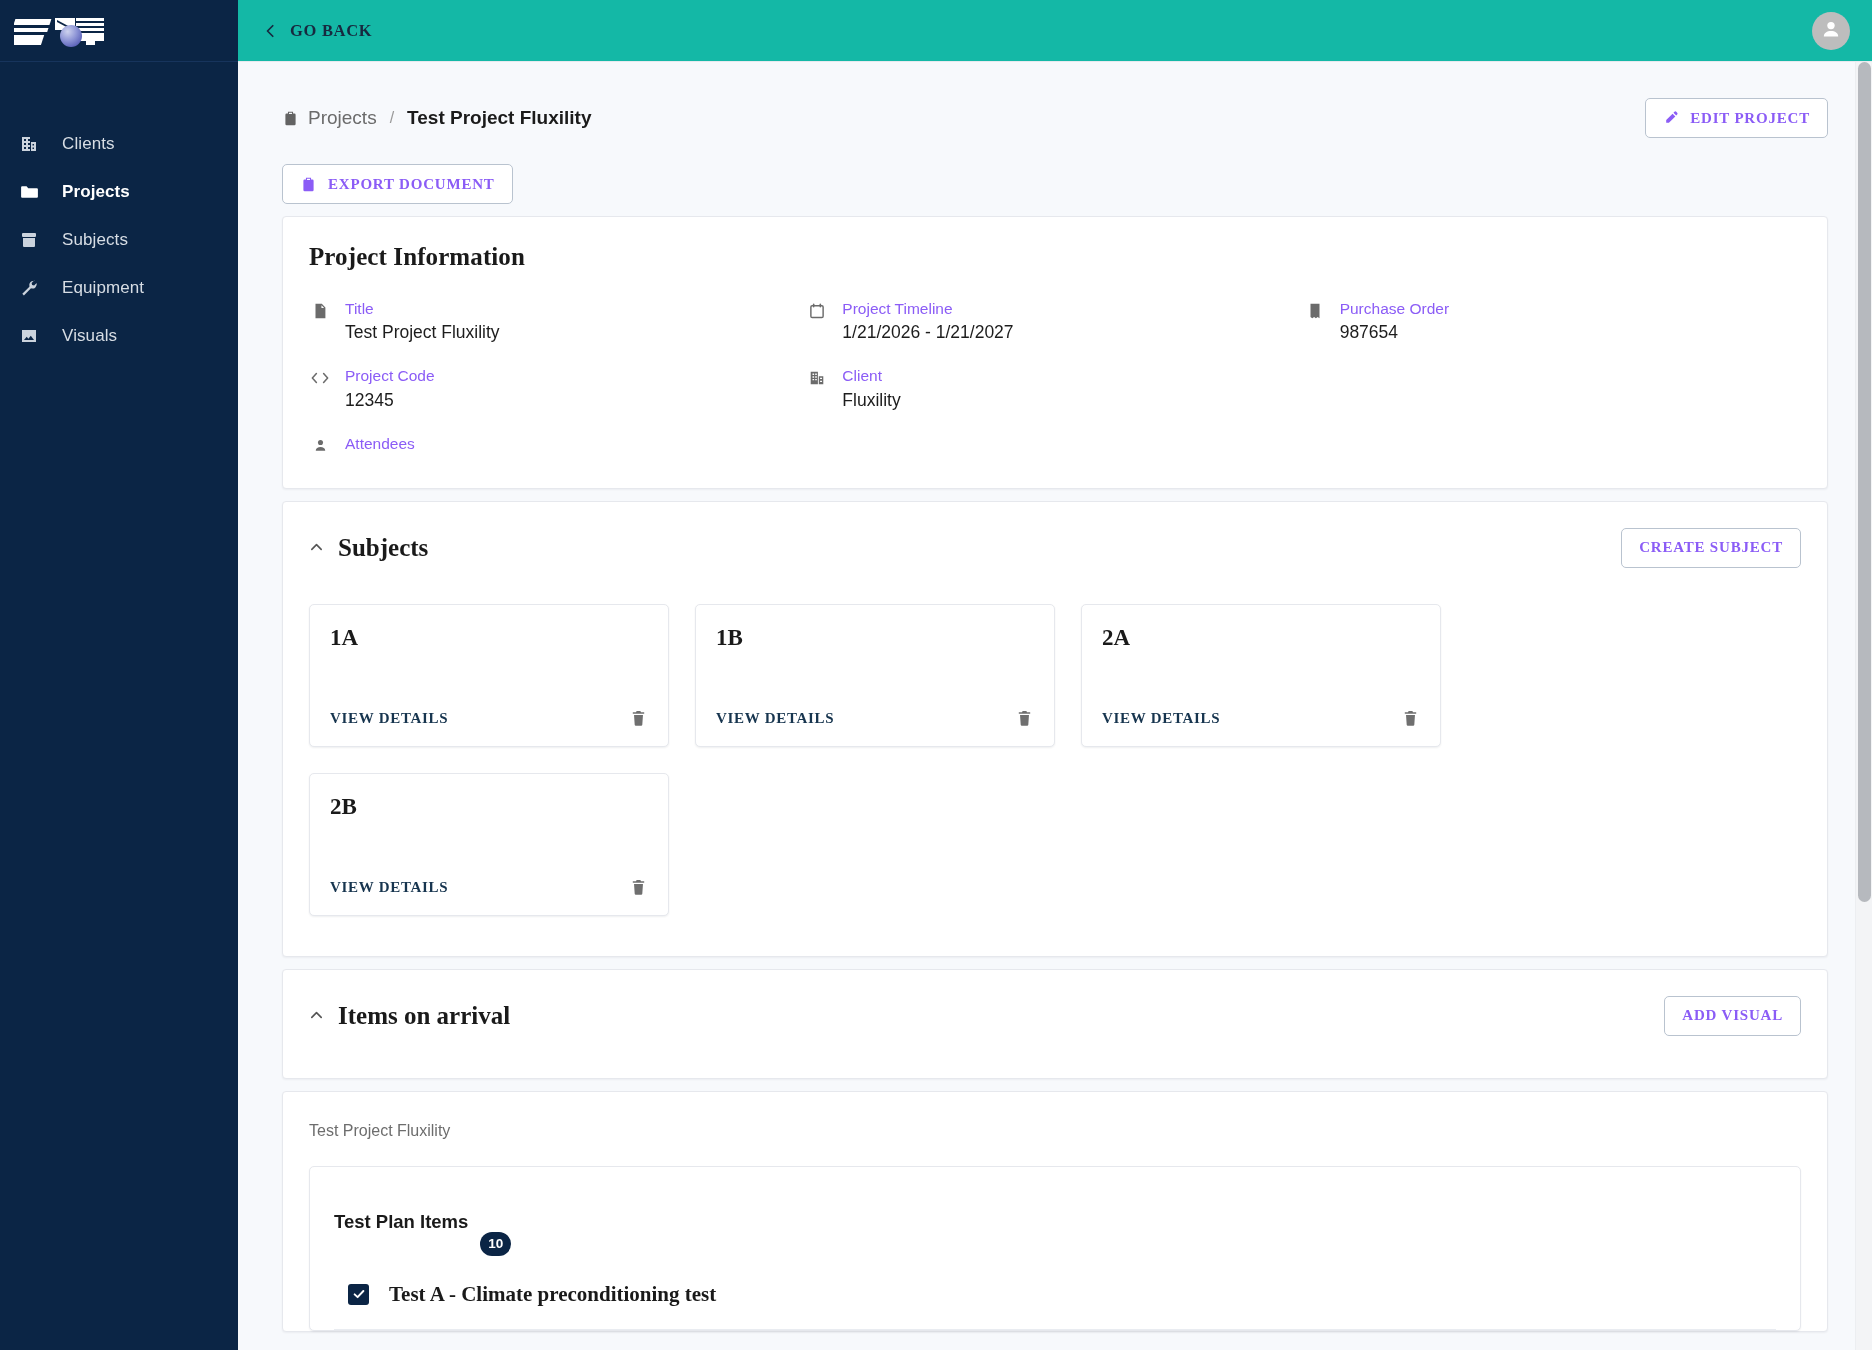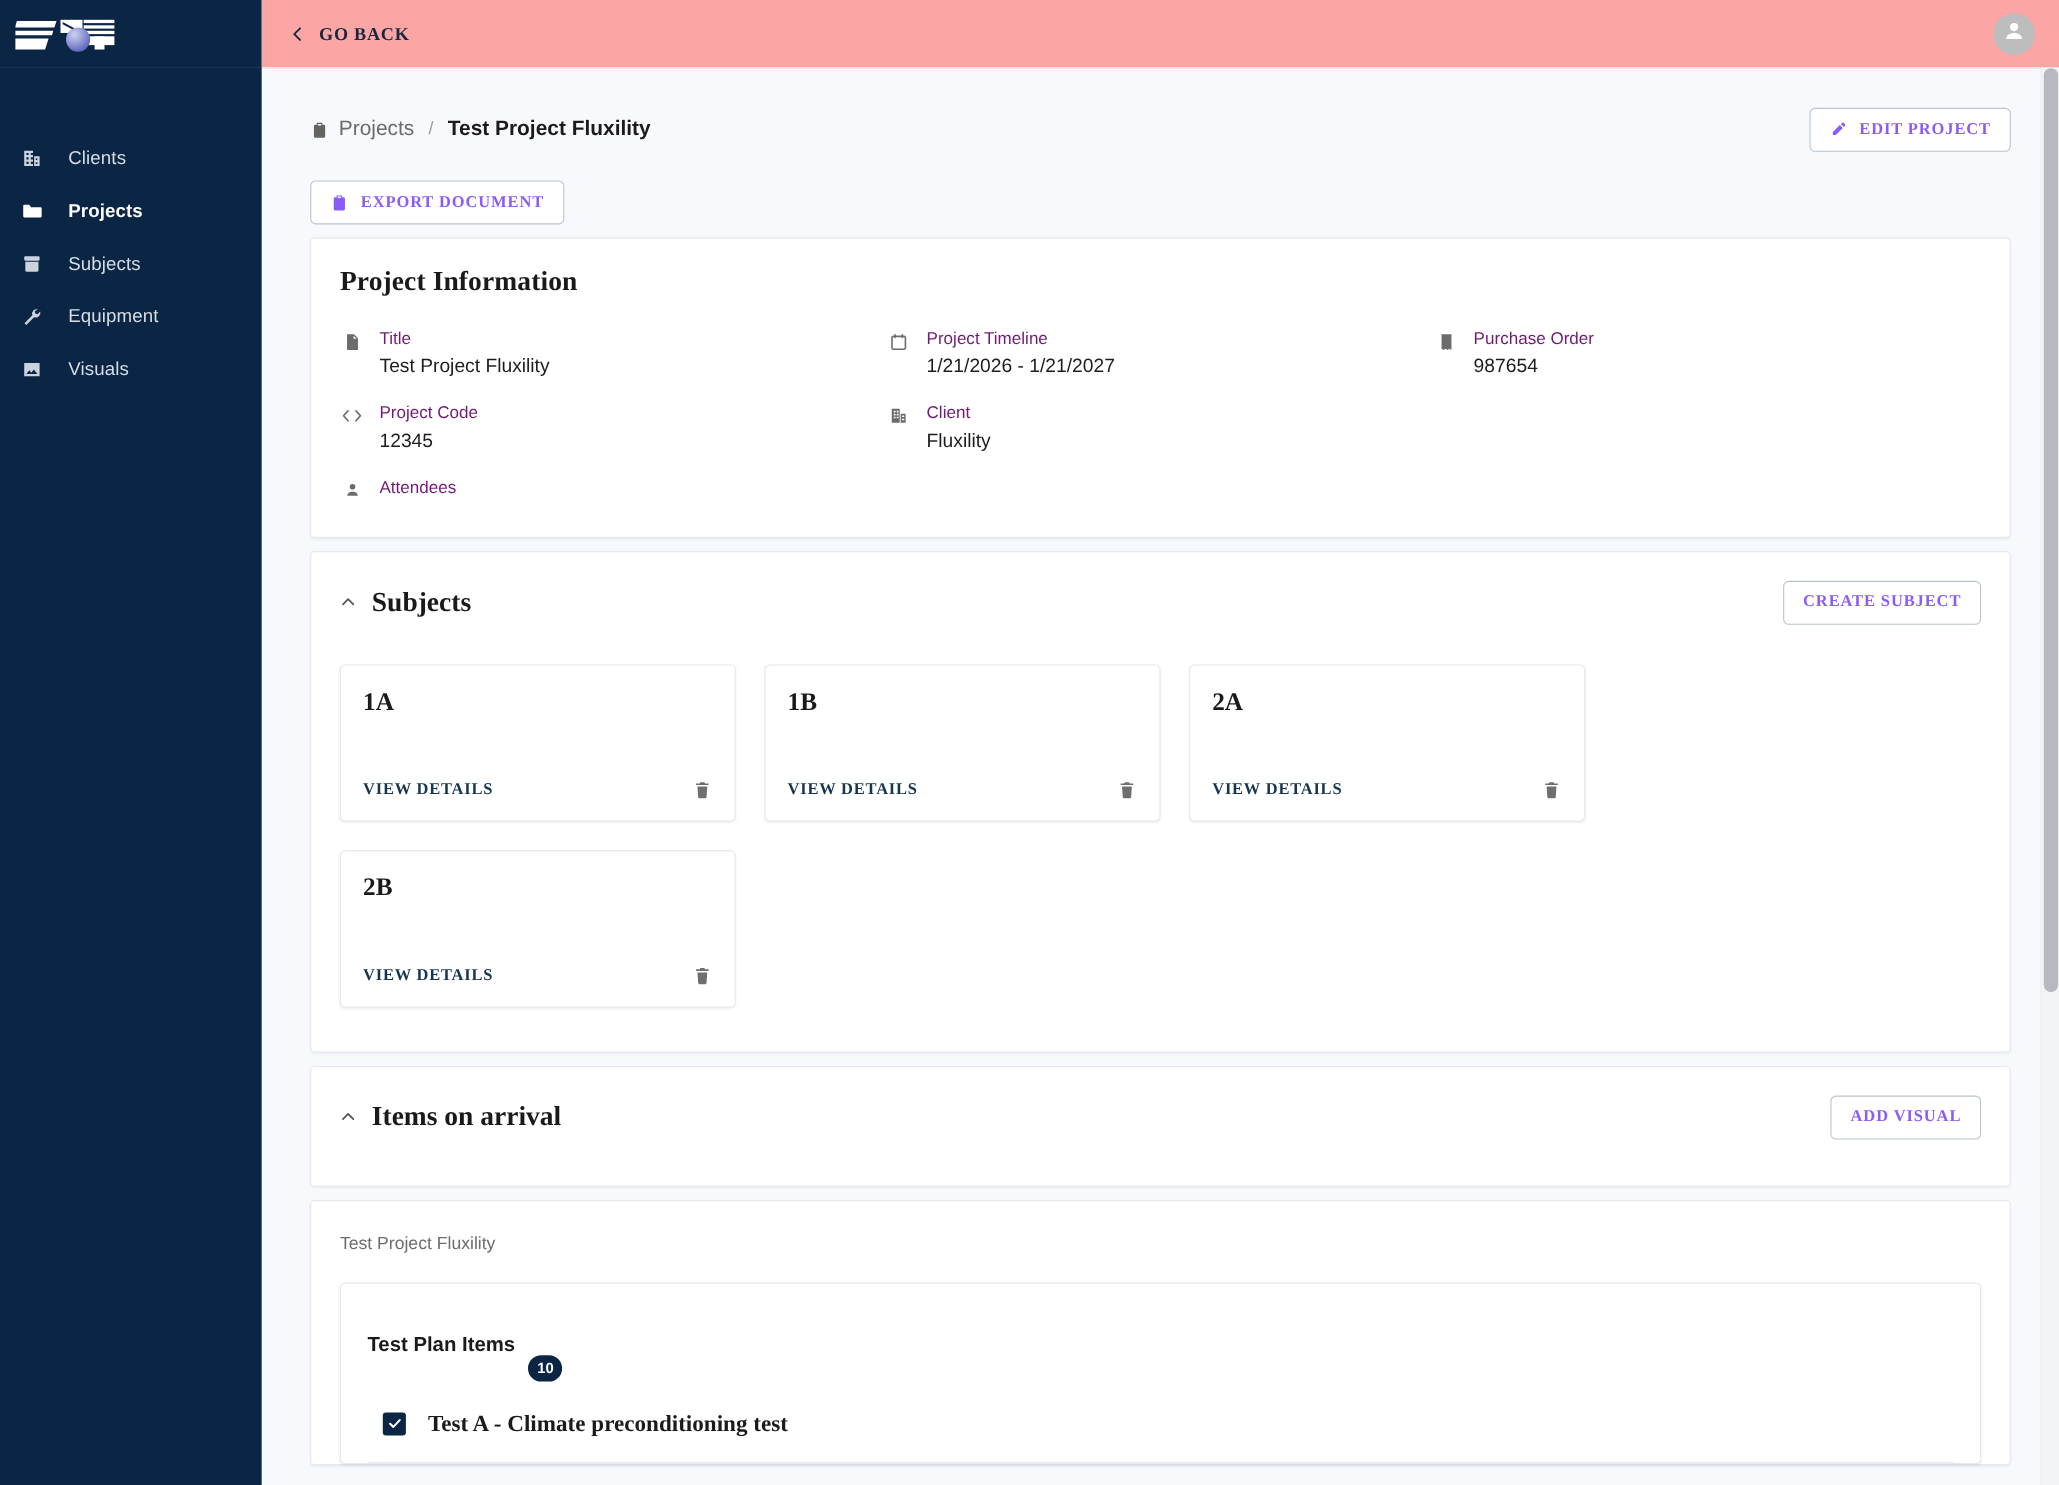--- a/index.html
+++ b/index.html
@@ -77,21 +77,21 @@
     display: flex;
     flex-direction: column;
     position: relative;
     background: #f7f9fc;
     overflow: hidden;
   }
 
   .topbar {
     height: 62px;
     min-height: 62px;
-    background: #fca5a5;
+    background: #14b8a6;
     border-bottom: 1px solid #e8eaef;
     display: flex;
     align-items: center;
     justify-content: space-between;
     padding: 0 22px 0 26px;
   }
 
   .go-back {
     display: flex;
     align-items: center;
@@ -197,21 +197,21 @@
     gap: 14px;
   }
   .field-icon {
     width: 22px; min-width: 22px;
     padding-top: 3px;
     color: #6b6b6b;
     display: flex;
     justify-content: center;
   }
   .field-icon svg { display:block; }
-  .field-label { font-size: 15.5px; color: #701a75; line-height: 1.25; }
+  .field-label { font-size: 15.5px; color: #8b5cf6; line-height: 1.25; }
   .field-value { font-size: 17.5px; color: #1d1d1d; margin-top: 4px; line-height: 1.25; }
 
   
   .sec-head {
     display: flex;
     align-items: center;
     justify-content: space-between;
     padding: 26px 26px 0 26px;
   }
   .sec-head-left {

